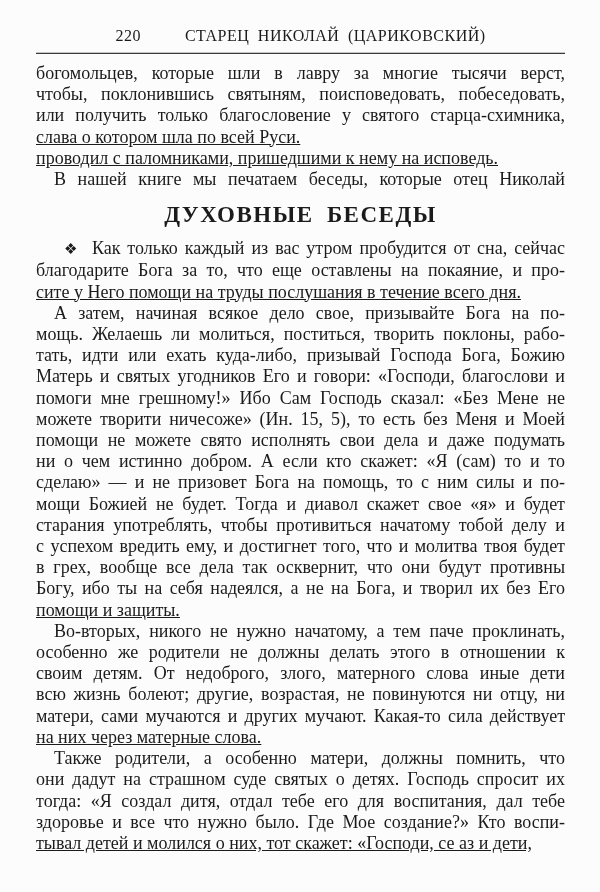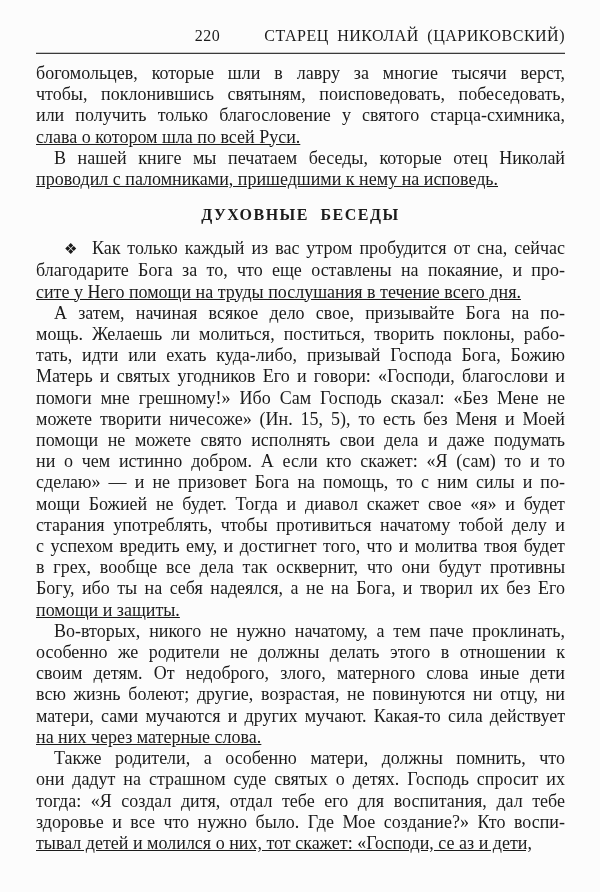--- a/index.html
+++ b/index.html
@@ -15,21 +15,21 @@
     background: #fcfcfc;
     color: #1b1b1b;
     font-family: "Liberation Serif", "DejaVu Serif", serif;
     overflow: hidden;
     box-sizing: border-box;
     padding: 26px 35px 0 36px;
   }
   
   .header-row {
     display: flex;
-    justify-content: flex-end;
+    justify-content: center;
     align-items: baseline;
     font-size: 16px;
     line-height: 20px;
   }
   .page-number {
     letter-spacing: 0.5px;
   }
   .running-title {
     letter-spacing: 0.5px;
     word-spacing: 4px;
@@ -73,21 +73,21 @@
     text-indent: 28px;
   }
   .diamond-bullet {
     display: inline;
     margin-right: 12px;
     font-size: 15px;
   }
   .section-heading {
     margin: 13px 0 11px 0;
     text-align: center;
-    font-size: 16px;
+    font-size: 23px;
     font-weight: bold;
     letter-spacing: 1.5px;
     word-spacing: 6px;
     line-height: 24px;
   }
 </style>
 </head>
 <body>
 
 <div class="page">
@@ -100,22 +100,22 @@
   <div class="header-rule"></div>
 
   <div class="page-body">
       <div class="para">
         <div class="line first">богомольцев, которые шли в лавру за многие тысячи верст,</div>
         <div class="line">чтобы, поклонившись святыням, поисповедовать, побеседовать,</div>
         <div class="line">или получить только благословение у святого старца-схимника,</div>
         <div class="line last">слава о котором шла по всей Руси.</div>
       </div>
       <div class="para">
+        <div class="line last">проводил с паломниками, пришедшими к нему на исповедь.</div>
         <div class="line first p-indent">В нашей книге мы печатаем беседы, которые отец Николай</div>
-        <div class="line last">проводил с паломниками, пришедшими к нему на исповедь.</div>
       </div>
       <h2 class="section-heading">ДУХОВНЫЕ БЕСЕДЫ</h2>
       <div class="para">
         <div class="line first m-indent"><span class="diamond-bullet">❖</span>Как только каждый из вас утром пробудится от сна, сейчас</div>
         <div class="line">благодарите Бога за то, что еще оставлены на покаяние, и про-</div>
         <div class="line last">сите у Него помощи на труды послушания в течение всего дня.</div>
       </div>
       <div class="para">
         <div class="line first p-indent">А затем, начиная всякое дело свое, призывайте Бога на по-</div>
         <div class="line">мощь. Желаешь ли молиться, поститься, творить поклоны, рабо-</div>

